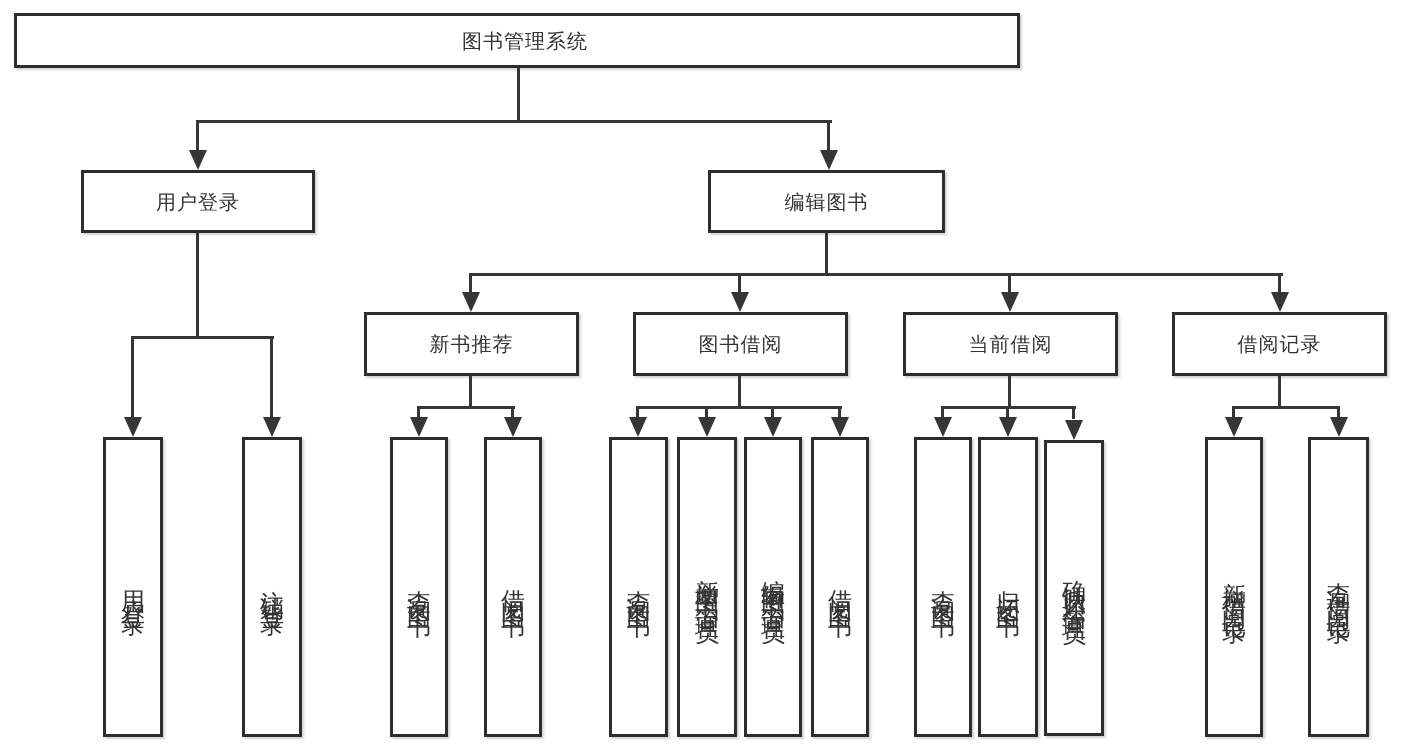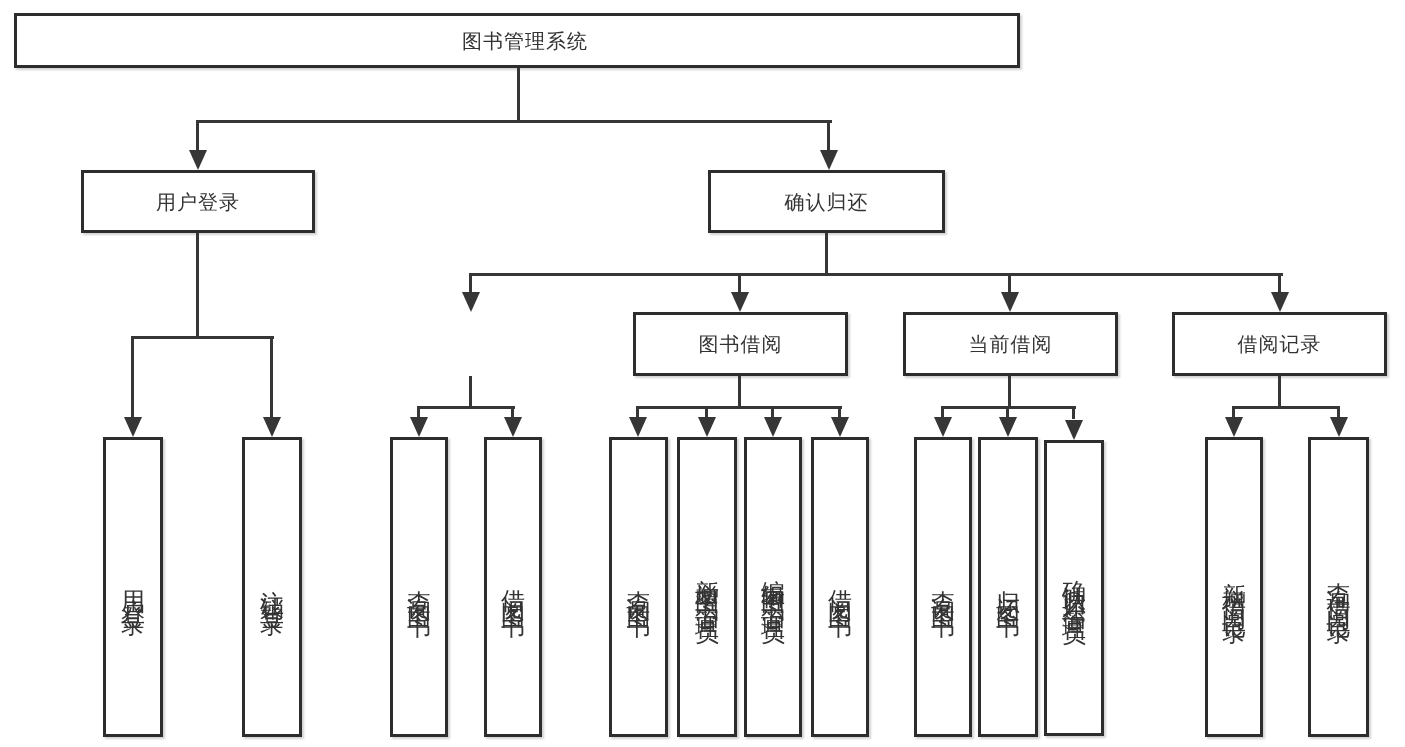--- a/index.html
+++ b/index.html
@@ -38,23 +38,26 @@
 
   <div class="node" style="left:14px;top:13px;width:1006px;height:55px;padding-left:16px;">
     <span>图书管理系统</span>
   </div>
 
   <div class="node" style="left:81px;top:170px;width:234px;height:63px;">
     <span>用户登录</span>
   </div>
 
   <div class="node" style="left:708px;top:170px;width:237px;height:63px;">
-    <span>确认归还</span>
+    <span>编辑图书</span>
   </div>
 
+  <div class="node" style="left:364px;top:312px;width:215px;height:64px;">
+    <span>新书推荐</span>
+  </div>
 
   <div class="node" style="left:903px;top:312px;width:215px;height:64px;">
     <span>当前借阅</span>
   </div>
 
   <div class="node" style="left:633px;top:312px;width:215px;height:64px;">
     <span>图书借阅</span>
   </div>
 
   <div class="node" style="left:1172px;top:312px;width:215px;height:64px;">

